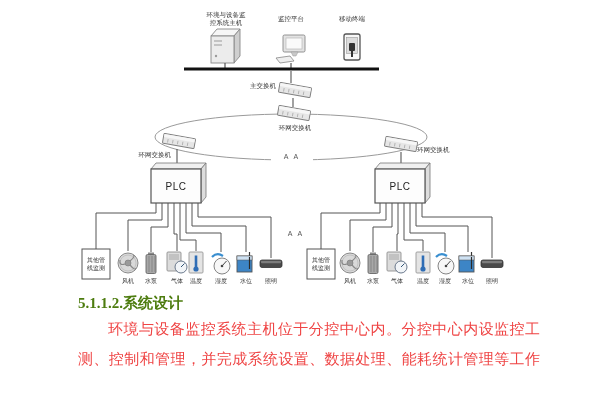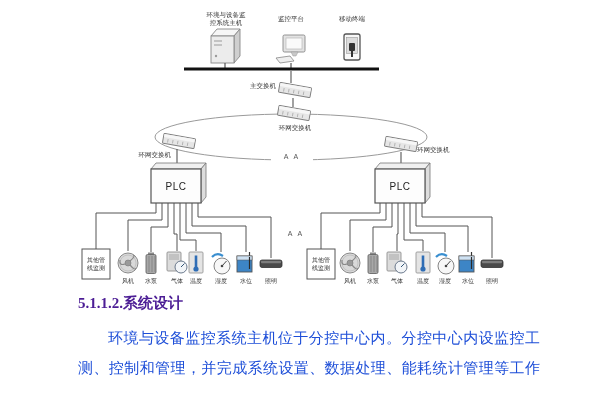--- a/index.html
+++ b/index.html
@@ -8,25 +8,25 @@
     font-family:"Liberation Serif","DejaVu Serif",serif;position:relative;
   }
   .diagram-wrap{position:absolute;left:0;top:0;width:508px;height:296px;}
   svg text{font-family:"Liberation Sans","DejaVu Sans",sans-serif;fill:#333;}
   .lbl{font-size:6.5px;}
   .lbl-sm{font-size:6px;}
   .plc-txt{font-size:10px;fill:#222;letter-spacing:0.5px;}
   .break-mark{font-size:7px;fill:#555;letter-spacing:2px;}
   .doc-text{position:absolute;left:78px;width:462px;top:294px;color:#111;}
   .doc-heading{
-    margin:0 0 10px 0;font-size:15px;font-weight:bold;color:#4c1d95;
+    margin:0 0 1px 0;font-size:15px;font-weight:bold;color:#4d7c0f;
     font-family:"Liberation Serif","DejaVu Serif",serif;
   }
   .doc-line{
-    margin:0;font-size:15px;line-height:30px;color:#1d4ed8;
+    margin:0;font-size:15px;line-height:30px;color:#ef4444;
     text-align:justify;text-align-last:justify;text-justify:inter-character;
   }
   .doc-line.indent{text-indent:30px;}
 </style>
 </head>
 <body>
 
 <div class="diagram-wrap">
 <svg width="600" height="296" viewBox="0 0 600 296" xmlns="http://www.w3.org/2000/svg">
   <defs>

